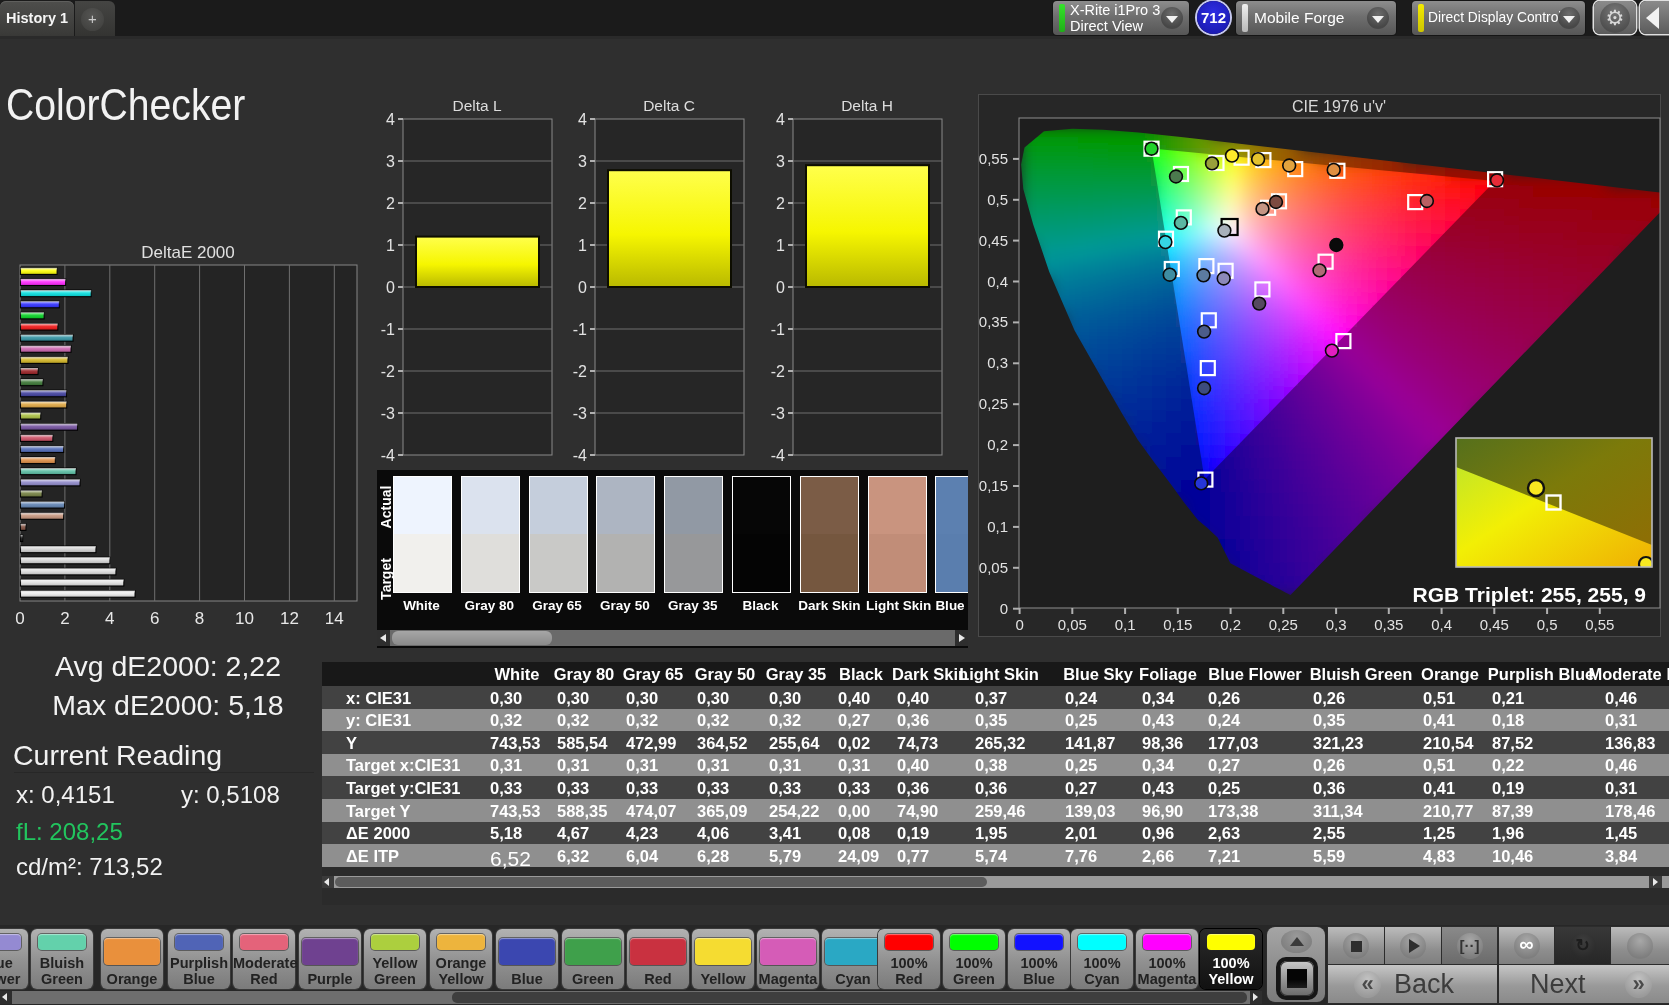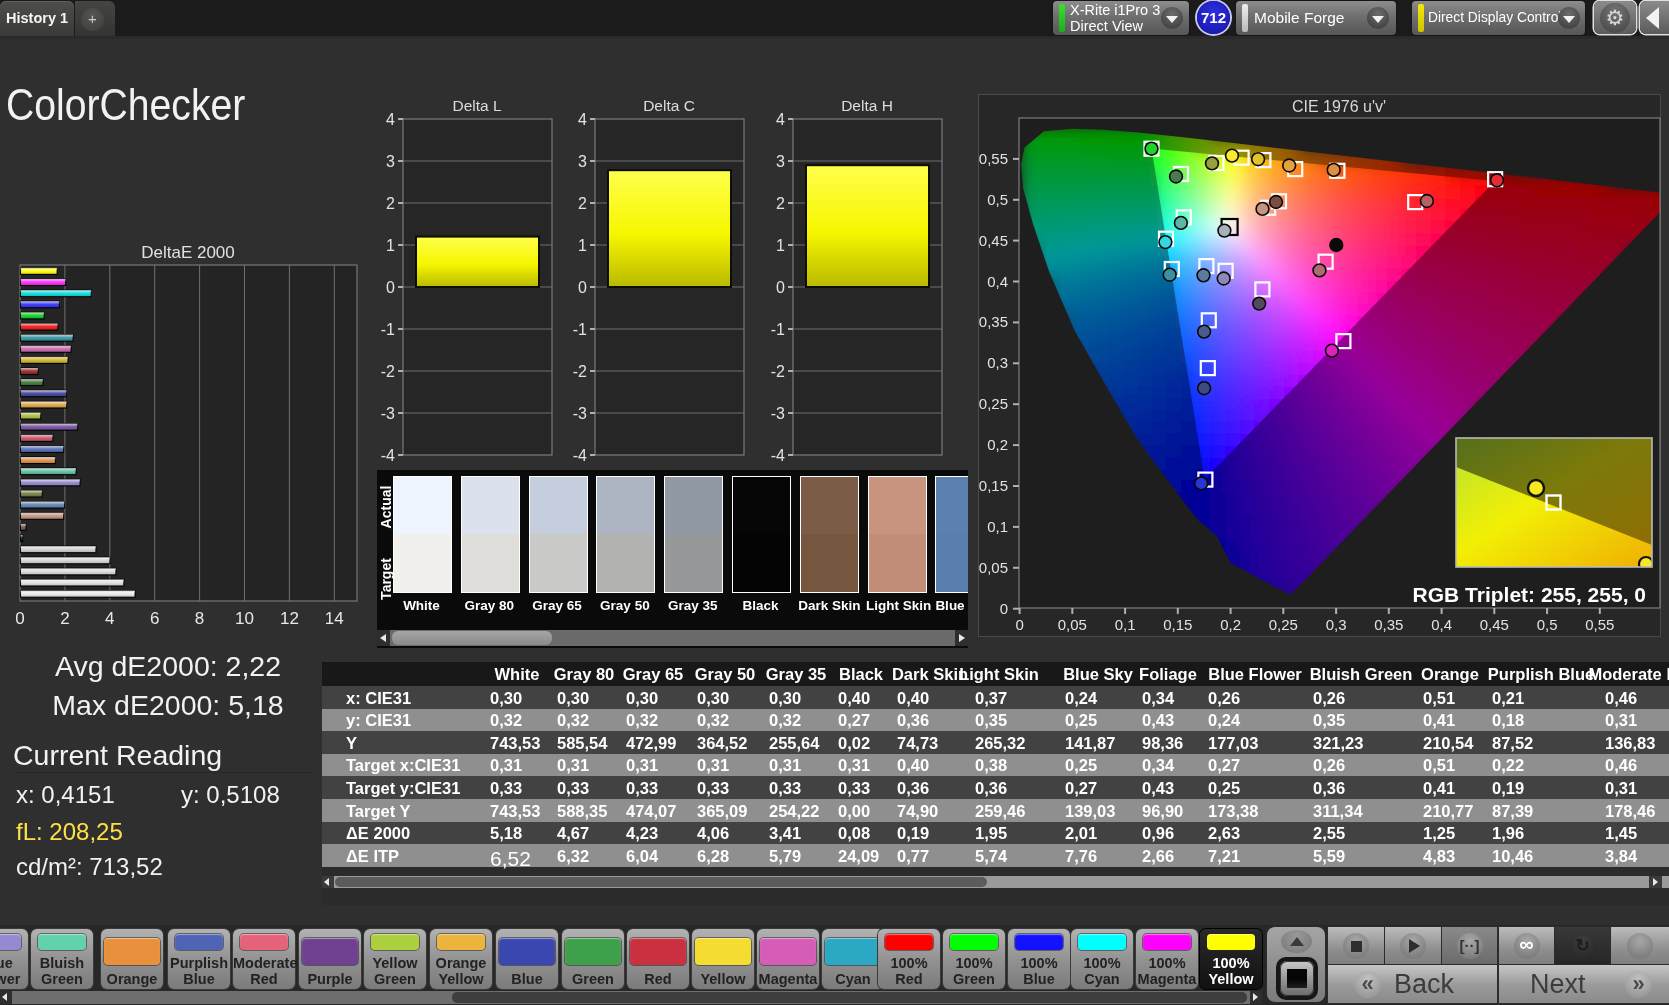--- a/index.html
+++ b/index.html
@@ -56,21 +56,21 @@
  background:linear-gradient(#8b8b8b,#5b5b5b)"></div>
 <div class="abs" style="left:1646px;top:7px;width:0;height:0;border:11px solid transparent;border-right:13px solid #f2f2f2;border-left:0"></div>
 
 <div class="abs" style="left:6px;top:79px;color:#f2f2f2;font-size:45px;transform:scaleX(.87);transform-origin:0 0">ColorChecker</div>
 <div class="abs" style="left:28px;top:650px;width:280px;text-align:center;color:#f2f2f2;font-size:28.5px">Avg dE2000: 2,22</div>
 <div class="abs" style="left:28px;top:689px;width:280px;text-align:center;color:#f2f2f2;font-size:28.5px">Max dE2000: 5,18</div>
 <div class="abs" style="left:13px;top:739px;color:#f2f2f2;font-size:28.5px">Current Reading</div>
 <div class="abs" style="left:14px;top:772px;width:300px;height:1px;background:#272727"></div>
 <div class="abs" style="left:16px;top:781px;color:#f2f2f2;font-size:24px">x: 0,4151</div>
 <div class="abs" style="left:181px;top:781px;color:#f2f2f2;font-size:24px">y: 0,5108</div>
-<div class="abs" style="left:16px;top:818px;color:#fde047;font-size:24px">fL: 208,25</div>
+<div class="abs" style="left:16px;top:818px;color:#22c55e;font-size:24px">fL: 208,25</div>
 <div class="abs" style="left:16px;top:853px;color:#f2f2f2;font-size:24px">cd/m²: 713,52</div>
 
 <svg class="abs" style="left:0;top:240px" width="370" height="400" viewBox="0 0 370 400">
       <defs>
         <linearGradient id="gloss" x1="0" y1="0" x2="0" y2="1">
           <stop offset="0" stop-color="#fff" stop-opacity=".75"></stop>
           <stop offset=".45" stop-color="#fff" stop-opacity=".12"></stop>
           <stop offset="1" stop-color="#000" stop-opacity=".18"></stop>
         </linearGradient>
       </defs>
@@ -1897,21 +1897,21 @@
       </defs>
       <g clip-path="url(#insclip)">
         <rect x="1456" y="438" width="196" height="129" fill="url(#insb)"></rect>
         <polygon points="1456,438 1652,438 1652,545 1456,467" fill="url(#insd)"></polygon>
         <circle cx="1536" cy="488" r="8" fill="#f8e820" stroke="#111" stroke-width="2.4"></circle>
         <rect x="1546.5" y="495.5" width="14" height="14" fill="none" stroke="#fff" stroke-width="2.4"></rect>
         <circle cx="1646" cy="564" r="7" fill="#f8e820" stroke="#111" stroke-width="2.2"></circle>
       </g>
       <rect x="1456" y="438" width="196" height="129" fill="none" stroke="#b9b9b9" stroke-width="1.6"></rect>
     </svg>
-<div class="abs" style="left:1246px;top:583px;width:400px;text-align:right;color:#fff;font-size:21px;font-weight:700">RGB Triplet: 255, 255, 0</div>
+<div class="abs" style="left:1246px;top:583px;width:400px;text-align:right;color:#fff;font-size:21px;font-weight:700">RGB Triplet: 255, 255, 9</div>
 <div class="abs" style="left:322px;top:662px;width:1347px;height:243px;overflow:hidden;background:#2b2b2b;color:#fff">
       <div class="abs" style="left:0;top:0;width:1347px;height:24px;background:#181818"></div>
       <div class="abs" style="left:0;top:24.0px;width:1347px;height:22.6px;background:#424242"></div>
       <div class="abs" style="left:0;top:46.6px;width:1347px;height:22.6px;background:#8f8f8f"></div>
       <div class="abs" style="left:0;top:69.2px;width:1347px;height:22.6px;background:#424242"></div>
       <div class="abs" style="left:0;top:91.8px;width:1347px;height:22.6px;background:#8f8f8f"></div>
       <div class="abs" style="left:0;top:114.4px;width:1347px;height:22.6px;background:#424242"></div>
       <div class="abs" style="left:0;top:137.0px;width:1347px;height:22.6px;background:#8f8f8f"></div>
       <div class="abs" style="left:0;top:159.6px;width:1347px;height:22.6px;background:#424242"></div>
       <div class="abs" style="left:0;top:182.2px;width:1347px;height:22.6px;background:#8f8f8f"></div>

